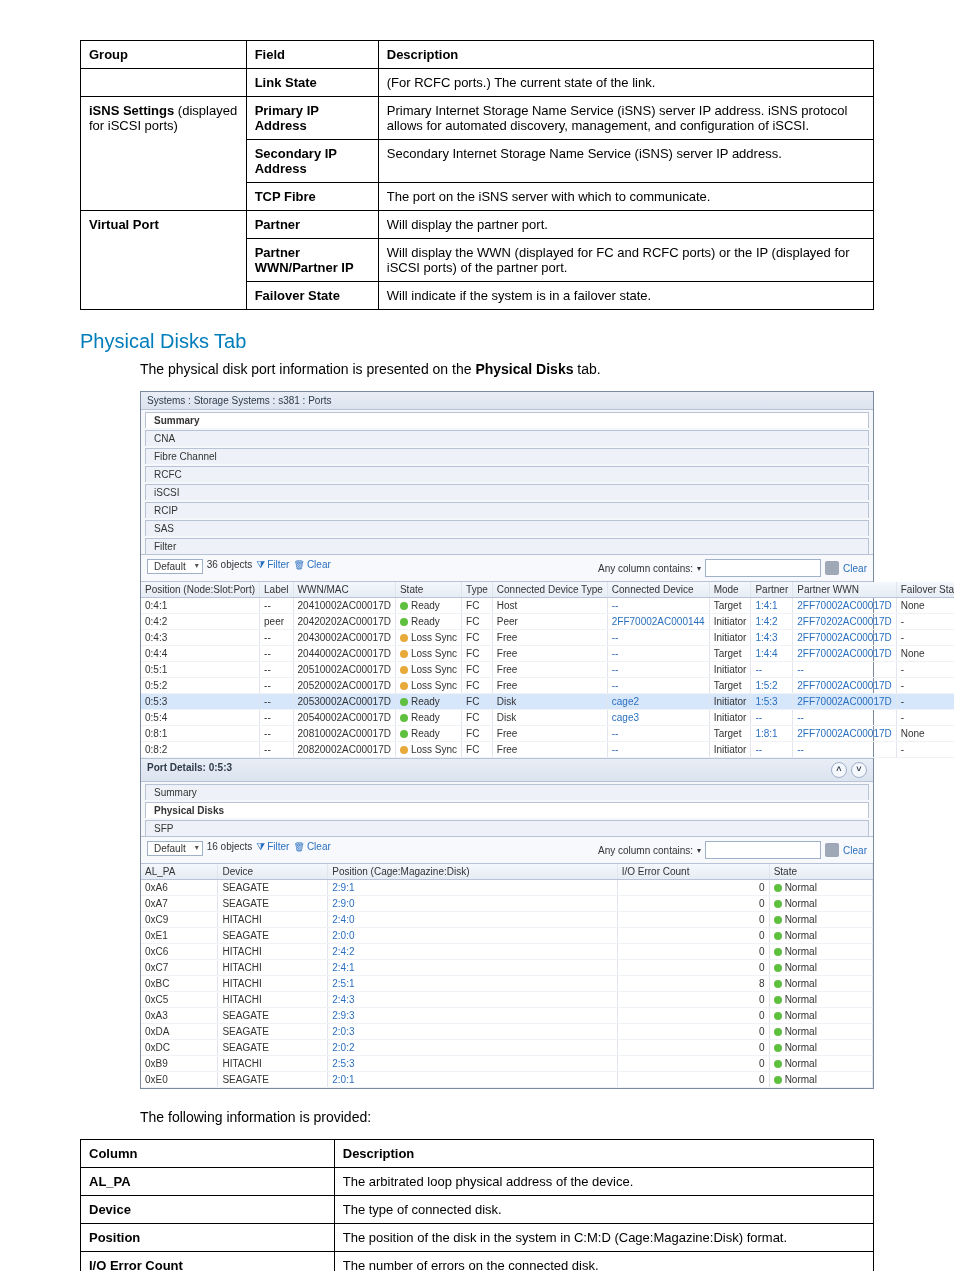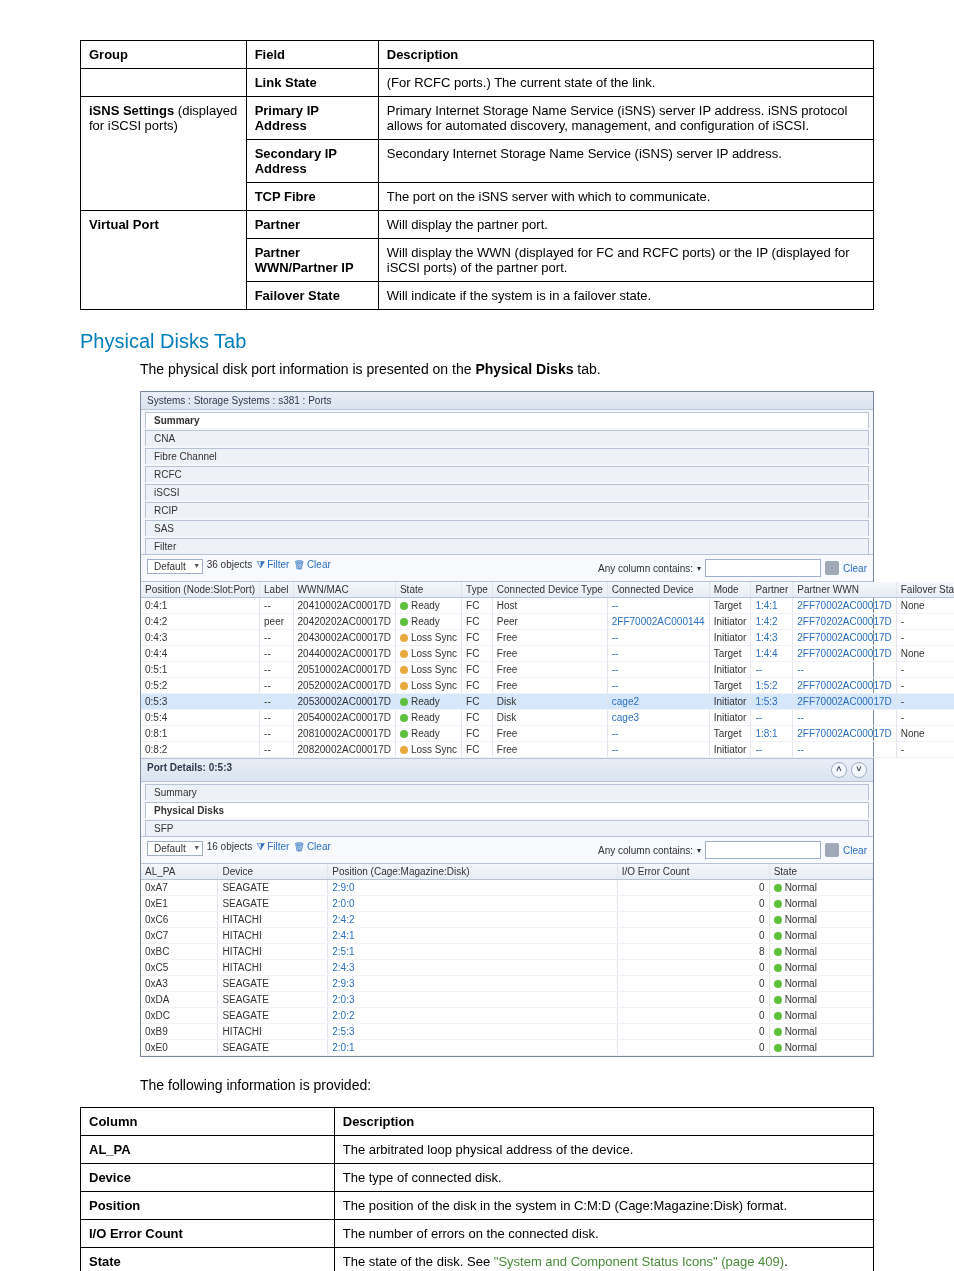--- a/index.html
+++ b/index.html
@@ -406,23 +406,37 @@
         <tr id="disk-head">
           <th>AL_PA</th>
           <th>Device</th>
           <th>Position (Cage:Magazine:Disk)</th>
           <th>I/O Error Count</th>
           <th>State</th>
         </tr>
       </thead>
     <tbody id="disk-body">
         <tr>
+          <td>0xA6</td>
+          <td>SEAGATE</td>
+          <td class="blue-txt">2:9:1</td>
+          <td style="text-align: right;">0</td>
+          <td><span class="dot dot-green"></span>Normal</td>
+        </tr>
+        <tr>
           <td>0xA7</td>
           <td>SEAGATE</td>
           <td class="blue-txt">2:9:0</td>
+          <td style="text-align: right;">0</td>
+          <td><span class="dot dot-green"></span>Normal</td>
+        </tr>
+        <tr>
+          <td>0xC9</td>
+          <td>HITACHI</td>
+          <td class="blue-txt">2:4:0</td>
           <td style="text-align: right;">0</td>
           <td><span class="dot dot-green"></span>Normal</td>
         </tr>
         <tr>
           <td>0xE1</td>
           <td>SEAGATE</td>
           <td class="blue-txt">2:0:0</td>
           <td style="text-align: right;">0</td>
           <td><span class="dot dot-green"></span>Normal</td>
         </tr>

